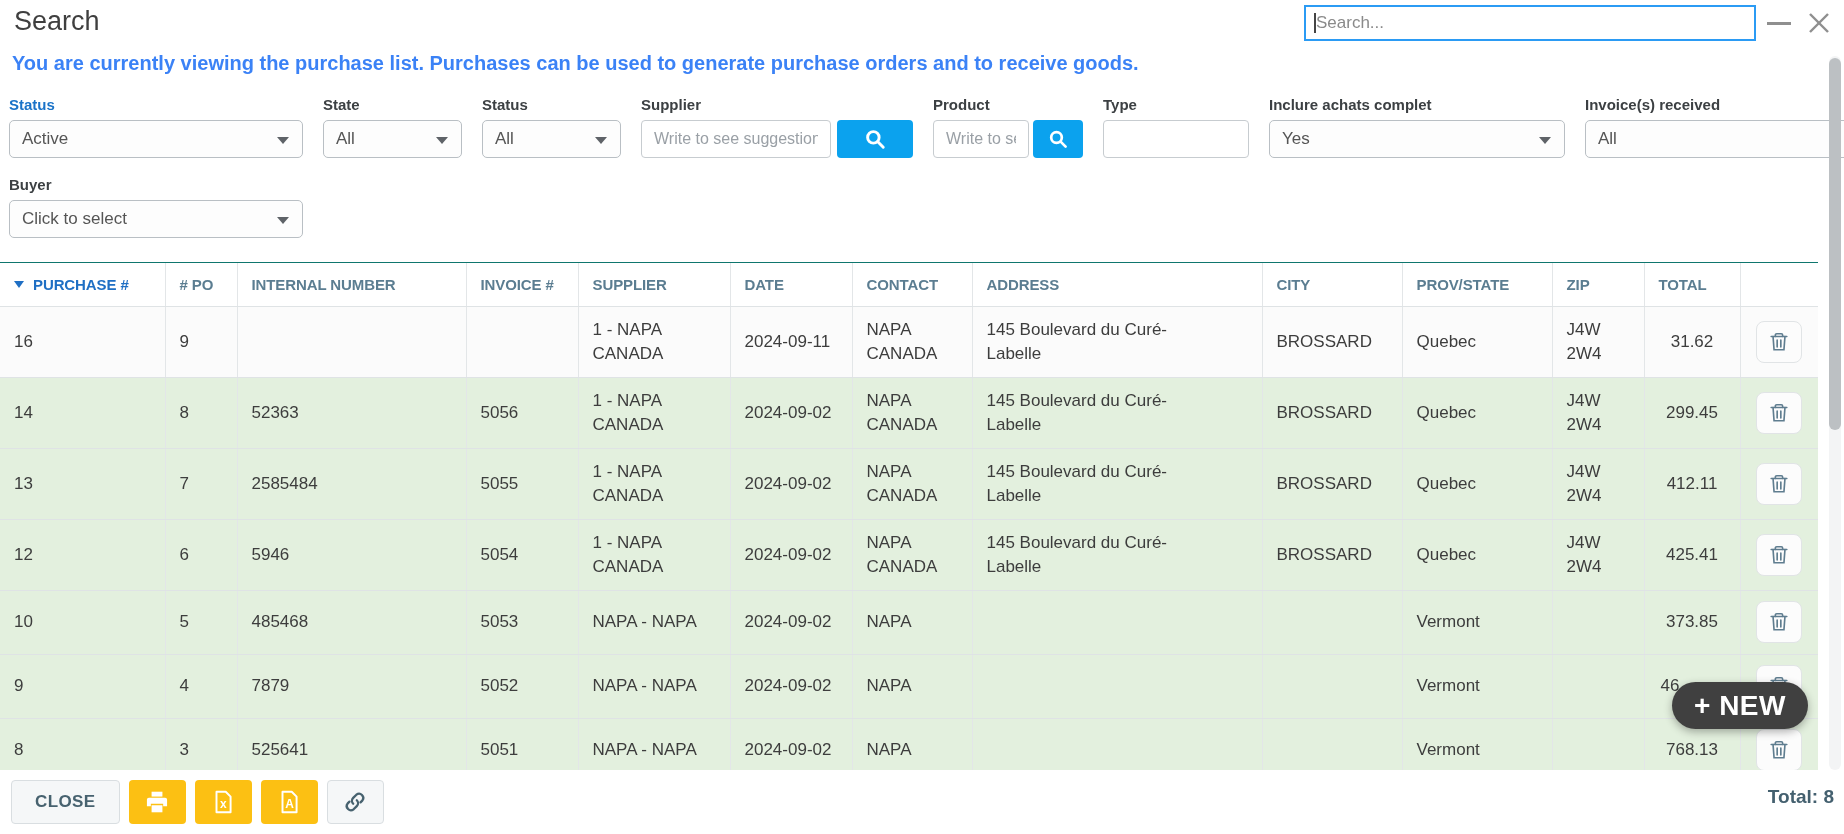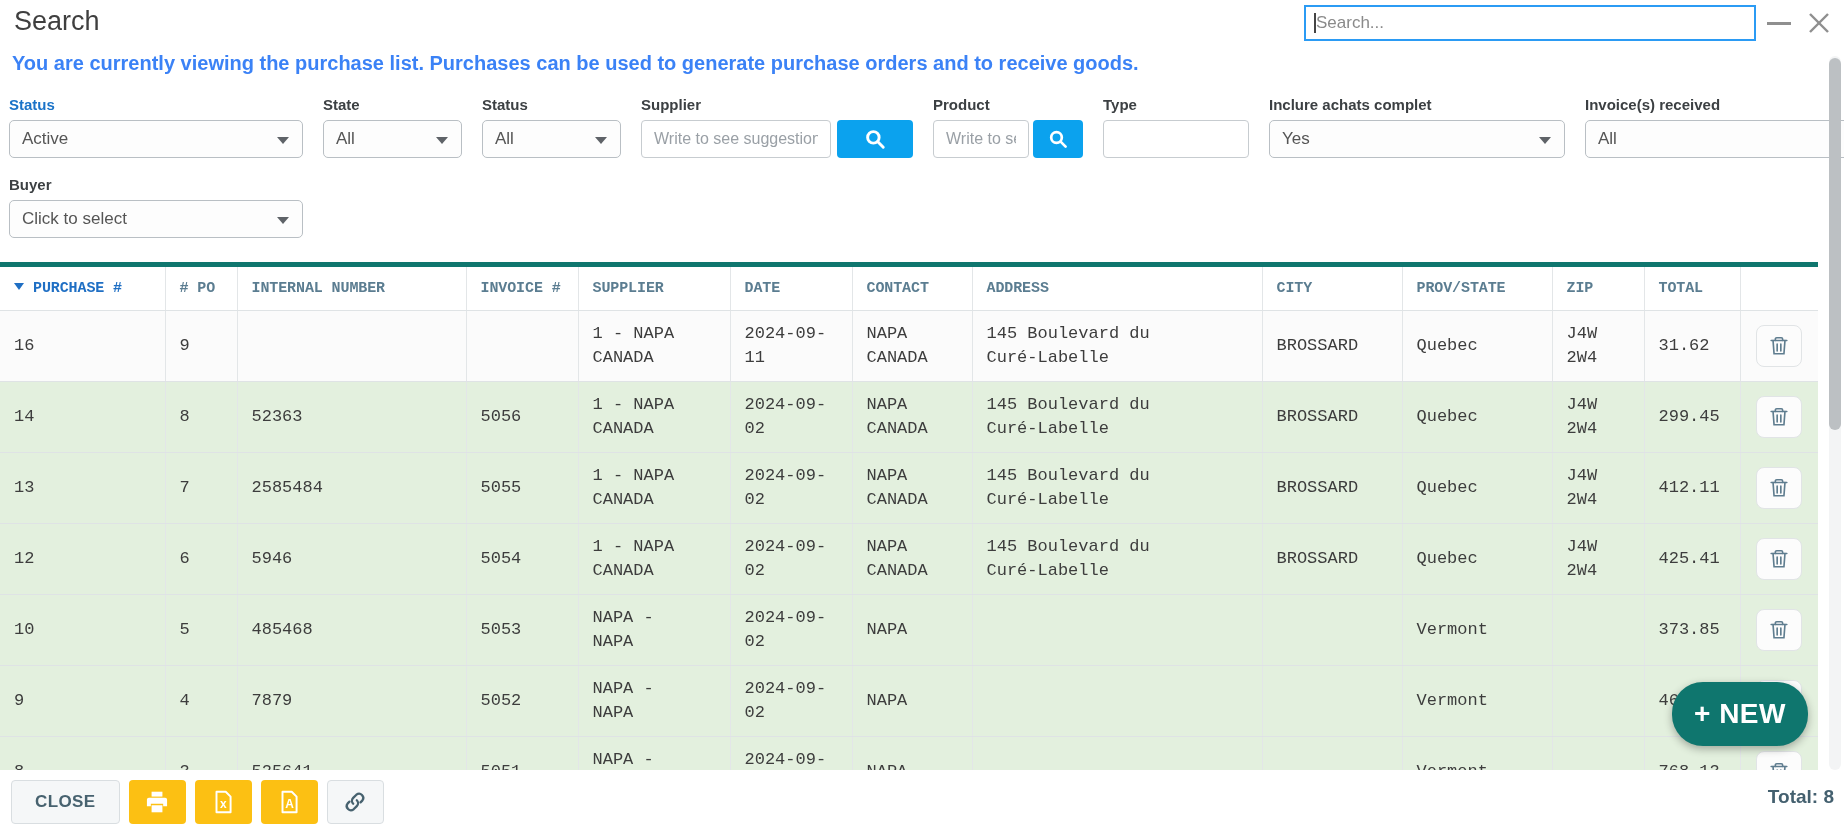--- a/index.html
+++ b/index.html
@@ -50,40 +50,40 @@
   .text-filter::placeholder { color:#9aa0a6; }
   .lookup-group { display:flex; gap:6px; }
   .lookup-btn {
     height:38px; border:none; border-radius:4px; background:#0ba2ee; cursor:pointer;
     display:flex; align-items:center; justify-content:center;
   }
   .w294{width:294px} .w139{width:139px} .w190{width:190px} .w96{width:96px} .w146{width:146px} .w296{width:296px} .w286{width:286px}
   .bw76{width:76px} .bw50{width:50px}
 
   
-  .table-wrap { position:absolute; top:262px; left:0; width:1818px; height:508px; overflow:hidden; border-top:5px solid #0f766e;font-family:Liberation Mono, monospace; }
+  .table-wrap { position:absolute; top:262px; left:0; width:1818px; height:508px; overflow:hidden; border-top:1px solid #0f766e; }
   table { border-collapse:collapse; table-layout:fixed; width:1818px; }
   th,td { border-right:1px solid #e3e6e8; border-bottom:1px solid #dfe3e5; padding:11px 14px; text-align:left; vertical-align:middle; }
   th {
     height:43px; font-size:15px; font-weight:bold; color:#5b7d91; letter-spacing:-0.1px;
     background:#fff; white-space:nowrap; overflow:hidden; cursor:pointer;
   }
   th.sorted { color:#1f6fc4; }
   .sort-caret { display:inline-block; width:0; height:0; border-left:5px solid transparent; border-right:5px solid transparent; border-top:7px solid #1f6fc4; margin-right:9px; vertical-align:2px; }
   td { font-size:17px; color:#3d3d3d; line-height:24px; }
   tr.white-row td { background:#fbfbfb; }
   tr.green-row td { background:#e3f0de; }
   tr.short { height:64px; }
   .c0{width:165px}.c1{width:72px}.c2{width:229px}.c3{width:112px}.c4{width:152px}.c5{width:122px}
   .c6{width:120px}.c7{width:290px}.c8{width:140px}.c9{width:150px}.c10{width:92px}.c11{width:96px}.c12{width:78px}
   td.c4 span{display:inline-block;max-width:112px}
   td.c6 span{display:inline-block;max-width:92px}
   td.c7 span{display:inline-block;max-width:205px}
   td.c10 span{display:inline-block;max-width:48px}
-  td.c11{text-align:left;}
+  td.c11{text-align:center;}
   td.c11.obscured{padding-right:58px;}
   td.c12{padding:6px; text-align:center;}
   .trash-btn {
     width:46px; height:42px; background:#fcfcfc; border:1px solid #e1e4e6; border-radius:8px;
     cursor:pointer; display:inline-flex; align-items:center; justify-content:center;
   }
 
   
   .footer { position:absolute; top:770px; left:0; right:0; height:64px; background:#fff; padding:10px 0 0 11px; display:flex; gap:9px; }
   .close-btn {
@@ -91,22 +91,22 @@
     font-size:17px; font-weight:bold; letter-spacing:0.4px; color:#47626f; cursor:pointer;
     font-family:"Liberation Sans","DejaVu Sans",sans-serif;
   }
   .icon-btn { width:57px; height:44px; border-radius:4px; border:none; cursor:pointer; display:flex; align-items:center; justify-content:center; }
   .amber { background:#fcc013; }
   .light { background:#f5f7f8; border:1px solid #d9dee1; }
   .grand-total { position:absolute; right:10px; top:786px; font-size:19px; font-weight:bold; color:#44606f; }
 
   
   .new-btn {
-    position:absolute; left:1672px; top:682px; width:136px; height:64px; border:none; cursor:pointer;
-    background:#0f766e; color:#fff; border-radius:31px; font-size:28px; font-weight:bold; letter-spacing:0.5px;
+    position:absolute; left:1672px; top:682px; width:136px; height:47px; border:none; cursor:pointer;
+    background:#404040; color:#fff; border-radius:31px; font-size:28px; font-weight:bold; letter-spacing:0.5px;
     box-shadow:0 3px 8px rgba(0,0,0,0.3); z-index:20;
     font-family:"Liberation Sans","DejaVu Sans",sans-serif;
   }
 
   
   .scrollbar-track { position:absolute; right:3px; top:56px; width:12px; height:714px; background:#f3f4f5; border-radius:6px; }
   .scrollbar-thumb { position:absolute; top:2px; left:0; width:12px; height:372px; background:#bcc0c3; border-radius:6px; cursor:pointer; }
 </style>
 </head>
 <body>

